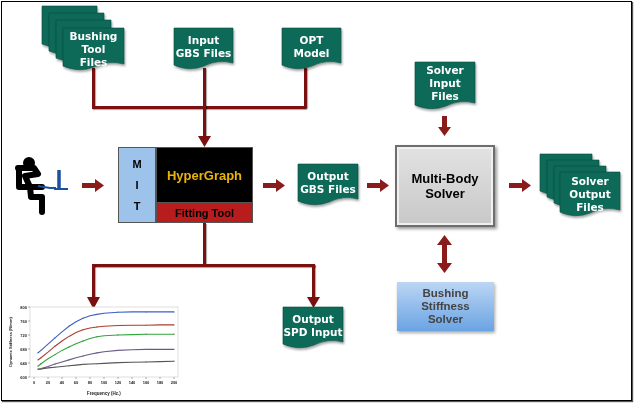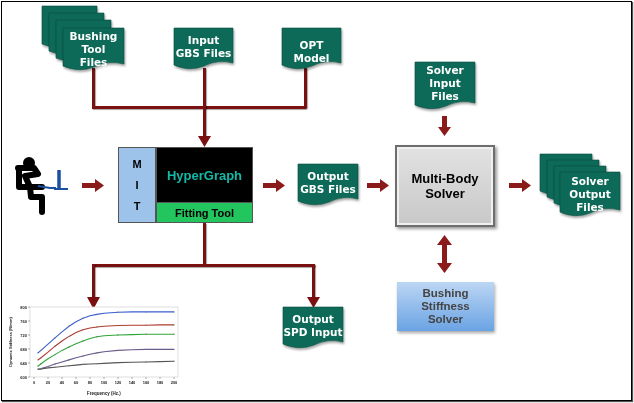--- a/index.html
+++ b/index.html
@@ -6,22 +6,22 @@
   body { width:634px; height:403px; position:relative; overflow:hidden; font-family:"DejaVu Sans", sans-serif; }
   .frame { position:absolute; left:1px; top:1px; width:629px; height:398px; border:1px solid #000; box-shadow:1px 1px 1px #555; background:#fff; }
   .doc { position:absolute; color:#fff; font-weight:bold; font-size:10.5px; line-height:13px; text-align:center; display:flex; align-items:center; justify-content:center; flex-direction:column; }
   .doc svg { position:absolute; left:0; top:0; overflow:visible; }
   .doc .lbl { position:relative; z-index:2; padding-bottom:5px; }
   .lbl span { display:block; }
   .wire { position:absolute; background:#7a1010; box-shadow:1px 1px 1px rgba(0,0,0,0.35); }
   .arrow { position:absolute; }
   .box { position:absolute; }
   .mit { position:absolute; left:118px; top:147px; width:38px; height:76px; background:#9ec3ea; border:1px solid #555; font-family:"Liberation Sans", sans-serif; font-weight:bold; font-size:11px; display:flex; flex-direction:column; justify-content:space-around; align-items:center; padding:6px 0; box-sizing:border-box; }
-  .hg { position:absolute; left:156px; top:147px; width:97px; height:56px; background:#000; color:#14b8a6; border:1px solid #555; font-family:"Liberation Sans", sans-serif; font-weight:bold; font-size:13px; display:flex; align-items:center; justify-content:center; box-sizing:border-box; }
-  .ft { position:absolute; left:156px; top:203px; width:97px; height:20px; background:#22c55e; border:1px solid #555; border-top:none; font-family:"Liberation Sans", sans-serif; font-weight:bold; font-size:11px; display:flex; align-items:center; justify-content:center; box-sizing:border-box; }
+  .hg { position:absolute; left:156px; top:147px; width:97px; height:56px; background:#000; color:#eab308; border:1px solid #555; font-family:"Liberation Sans", sans-serif; font-weight:bold; font-size:13px; display:flex; align-items:center; justify-content:center; box-sizing:border-box; }
+  .ft { position:absolute; left:156px; top:203px; width:97px; height:20px; background:#b91c1c; border:1px solid #555; border-top:none; font-family:"Liberation Sans", sans-serif; font-weight:bold; font-size:11px; display:flex; align-items:center; justify-content:center; box-sizing:border-box; }
   .mbs { position:absolute; left:395px; top:145px; width:100px; height:82px; background:linear-gradient(#e2e2e2,#c8c8c8); border:2px solid #6e6e6e; box-shadow:inset 0 0 0 2px #f0f0f0, 2px 2px 3px rgba(0,0,0,0.4); font-family:"Liberation Sans", sans-serif; font-weight:bold; font-size:13px; line-height:15px; text-align:center; display:flex; flex-direction:column; align-items:center; justify-content:center; box-sizing:border-box; }
   .bsm { position:absolute; left:397px; top:282px; width:97px; height:49px; background:linear-gradient(#bcd6f4,#6aa3e3); box-shadow:1px 2px 3px rgba(0,0,0,0.35); color:#444; font-family:"Liberation Sans", sans-serif; font-weight:bold; font-size:11.5px; line-height:13px; text-align:center; display:flex; flex-direction:column; align-items:center; justify-content:center; }
   .person { position:absolute; left:12px; top:156px; }
   .chart { position:absolute; left:6px; top:302px; }
   .chart text { font-family:"Liberation Sans", sans-serif; font-weight:bold; }
 </style>
 </head>
 <body>
 
 <div class="frame"></div>
@@ -89,21 +89,21 @@
 <div class="doc" style="left:174px;top:28px;width:59px;height:42px;">
   <svg width="59" height="42">
       <path d="M0,0 H59 V35 Q44,31 30,38 Q15,44 0,37 Z" fill="#0f6b58" stroke="#0a4c3e" stroke-width="0.6" filter="url(#sh)"></path>
     </svg>
   <div class="lbl">
     <span>Input</span>
     <span>GBS Files</span>
   </div>
 </div>
 
-<div class="doc" style="left:282px;top:28px;width:59px;height:42px;justify-content:flex-end;">
+<div class="doc" style="left:282px;top:28px;width:59px;height:42px;">
   <svg width="59" height="42">
       <path d="M0,0 H59 V35 Q44,31 30,38 Q15,44 0,37 Z" fill="#0f6b58" stroke="#0a4c3e" stroke-width="0.6" filter="url(#sh)"></path>
     </svg>
   <div class="lbl">
     <span>OPT</span>
     <span>Model</span>
   </div>
 </div>
 
 <div class="doc" style="left:415px;top:62px;width:60px;height:48px;">

